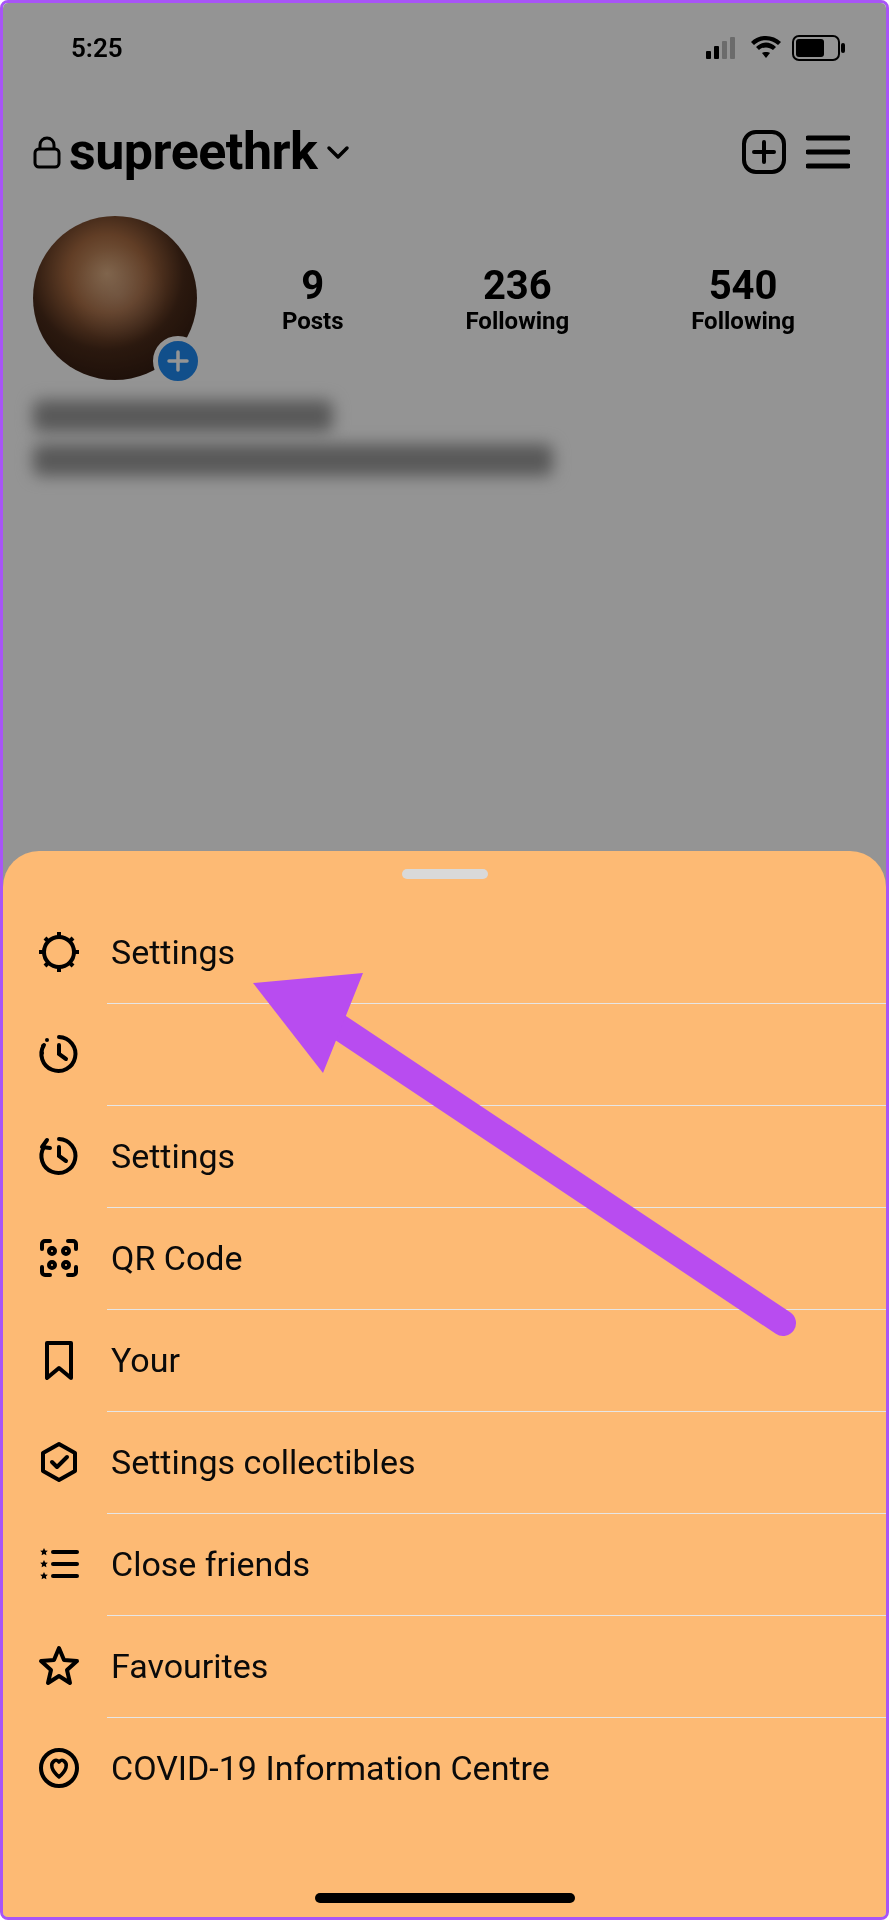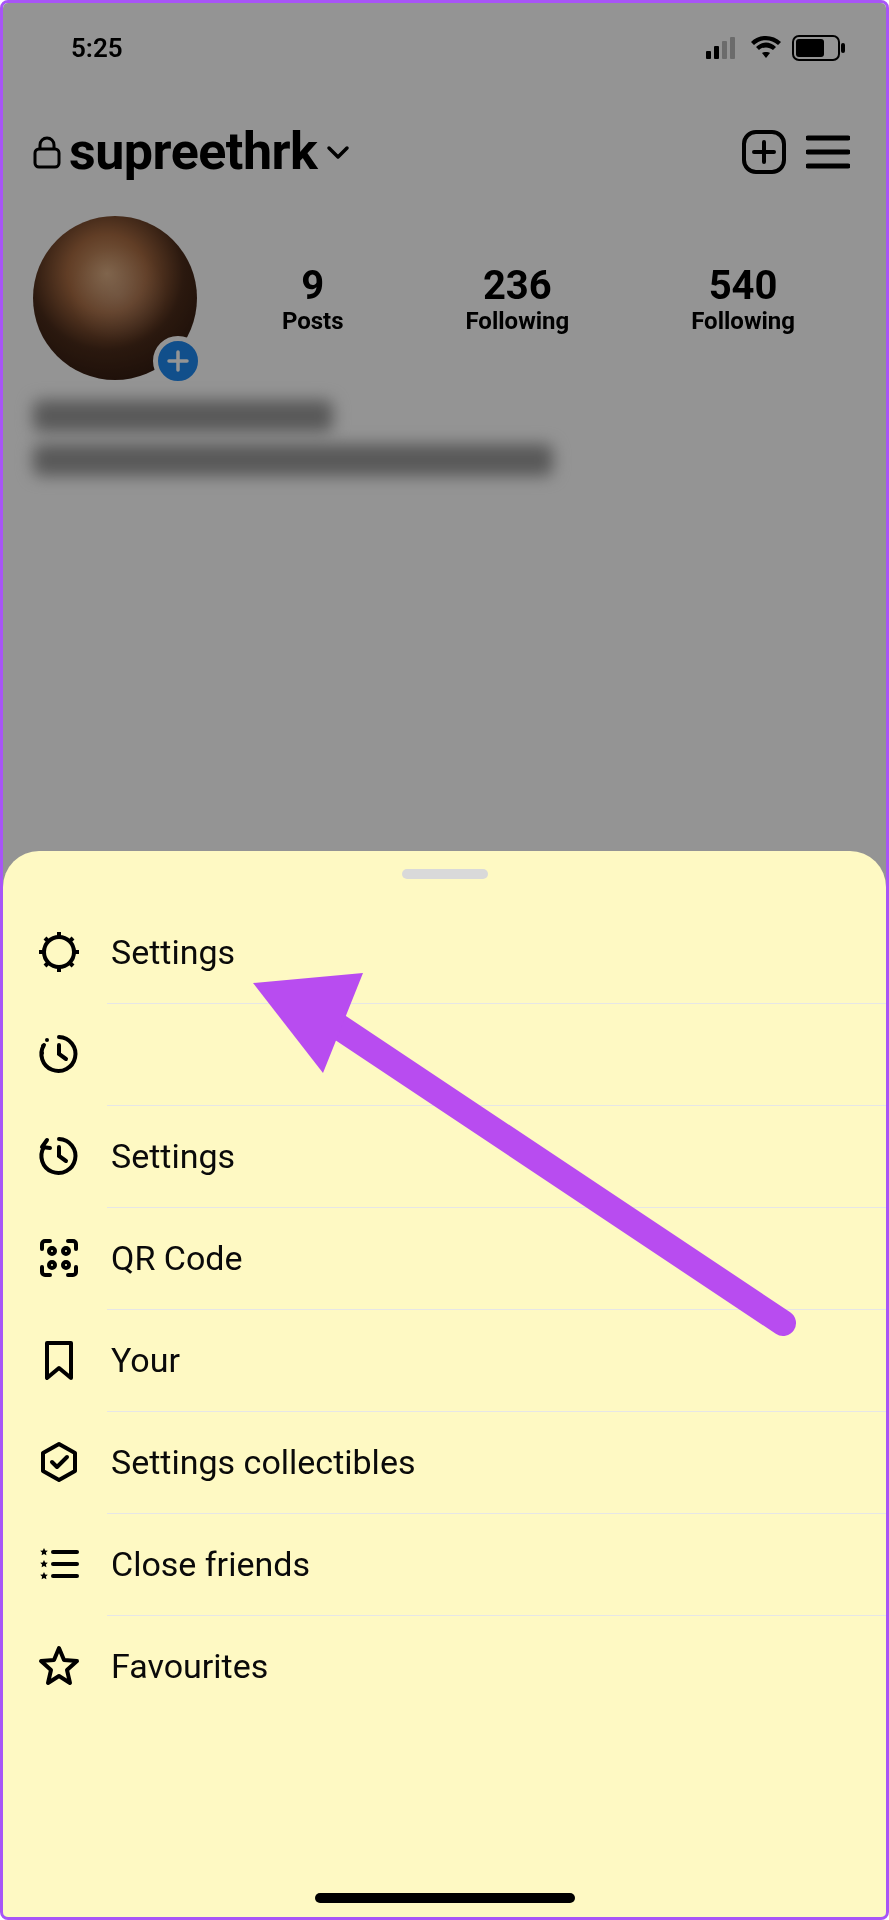--- a/index.html
+++ b/index.html
@@ -96,21 +96,21 @@
     position: absolute;
     inset: 0;
     background: rgba(0,0,0,0.42);
   }
 
   
   .sheet {
     position: absolute;
     left: 0; right: 0; bottom: 0;
     top: 848px;
-    background: #fef9c3;
+    background: #fdba74;
     border-top-left-radius: 36px;
     border-top-right-radius: 36px;
   }
   .sheet-grabber {
     width: 86px; height: 10px;
     background: #d9d9d9;
     border-radius: 6px;
     margin: 18px auto 22px auto;
   }
   .menu { padding: 0 0 0 0; }
@@ -352,20 +352,29 @@
 
     <div class="menu-item">
       <span class="menu-icon">
         <svg width="44" height="44" viewBox="0 0 44 44">
           <path d="M22 4 L27 16 L40 17 L30 26 L33 39 L22 32 L11 39 L14 26 L4 17 L17 16 Z" fill="none" stroke="#000" stroke-width="4" stroke-linejoin="round"></path>
         </svg>
       </span>
       <span class="menu-label">Favourites</span>
     </div>
 
+    <div class="menu-item">
+      <span class="menu-icon">
+        <svg width="44" height="44" viewBox="0 0 44 44">
+          <circle cx="22" cy="22" r="18" fill="none" stroke="#000" stroke-width="4"></circle>
+          <path d="M22 31 C14 24 13 18 17 15 C20 13 22 16 22 16 C22 16 24 13 27 15 C31 18 30 24 22 31 Z" fill="none" stroke="#000" stroke-width="3.5" stroke-linejoin="round"></path>
+        </svg>
+      </span>
+      <span class="menu-label">COVID-19 Information Centre</span>
+    </div>
 
   </div>
   <div class="home-indicator"></div>
 </div>
 
 <div class="arrow">
   <svg width="560" height="400" viewBox="0 0 560 400">
     <path d="M540 380 L60 60" stroke="#b84cf0" stroke-width="26" stroke-linecap="round"></path>
     <path d="M10 40 L120 30 L80 130 Z" fill="#b84cf0"></path>
   </svg>

